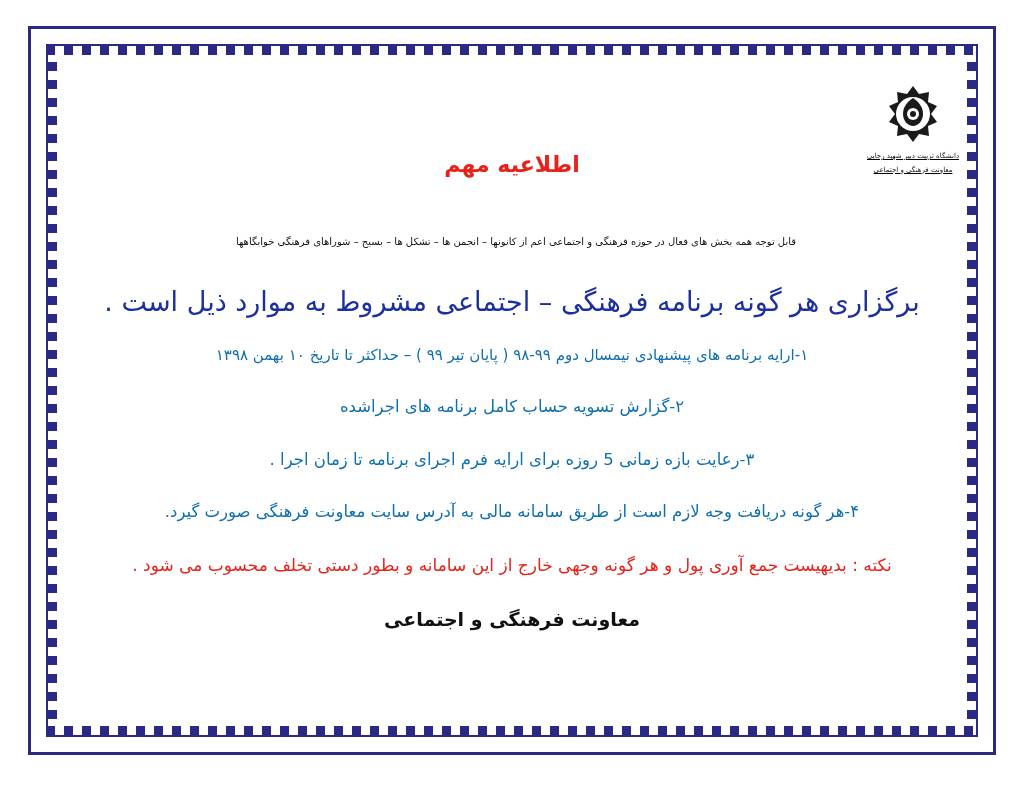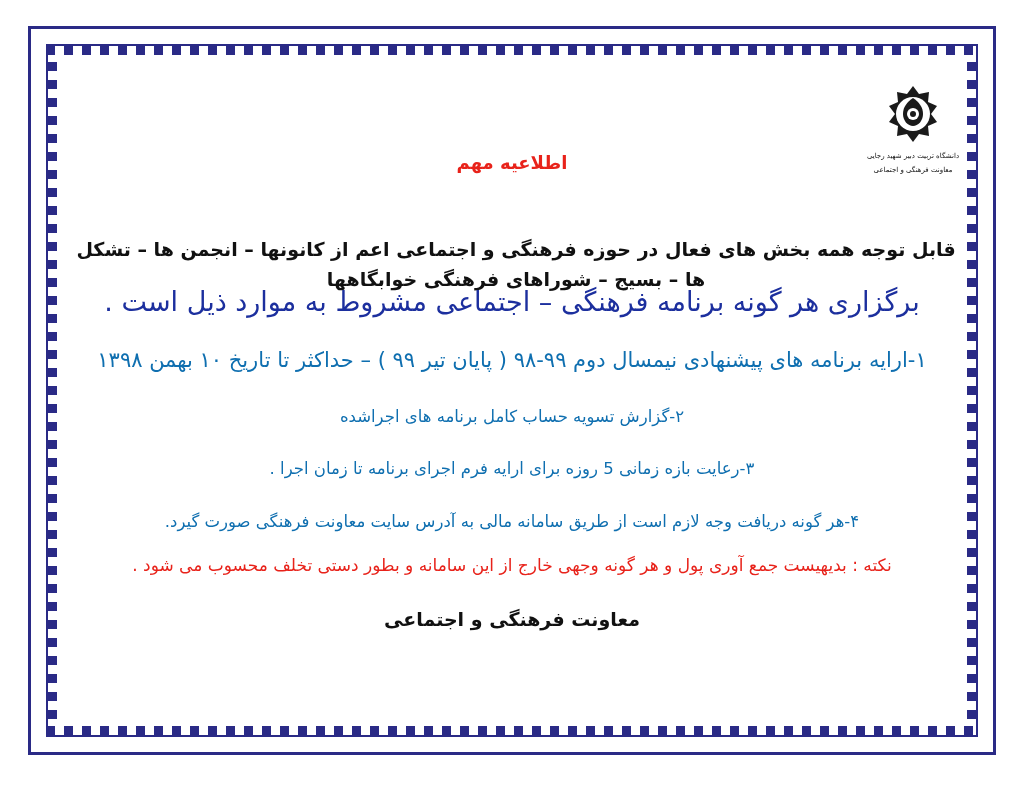--- a/index.html
+++ b/index.html
@@ -68,49 +68,50 @@
     text-align: center;
   }
 
   .logo {
     position: absolute;
     top: 24px;
     left: 793px;
     width: 120px;
     height: 110px;
     text-align: center;
+    text-decoration: underline;
   }
   .logo svg { display: block; margin: 0 auto; }
   .logo-caption {
     font-size: 7px;
     color: #111111;
     line-height: 1.5;
     margin-top: 3px;
     white-space: nowrap;
     letter-spacing: 0.2px;
   }
 
   .title {
     position: absolute;
     top: 92px;
     left: 0;
     right: 0;
-    font-size: 18px;
+    font-size: 22px;
     font-weight: bold;
     color: #e8221a;
     letter-spacing: 1px;
   }
 
   .subtitle {
     position: absolute;
     top: 174px;
     left: 0;
     right: 0;
-    font-size: 19px;
-    font-weight: bold;
+    font-size: 10px;
+    font-weight: normal;
     color: #111111;
     line-height: 1.6;
     margin-left: 8px;
   }
 
   .headline {
     position: absolute;
     top: 222px;
     left: 0;
     right: 0;
@@ -126,21 +127,21 @@
     left: 0;
     right: 0;
   }
   .item {
     font-size: 16.5px;
     color: #0f6fb0;
     line-height: 1.55;
     margin-bottom: 27px;
     direction: rtl;
   }
-  .item.item-1 { font-size: 21px; }
+  .item.item-1 { font-size: 15px; }
 
   .note {
     position: absolute;
     top: 492px;
     left: 0;
     right: 0;
     font-size: 17px;
     color: #e8221a;
     line-height: 1.6;
     text-align: center;

